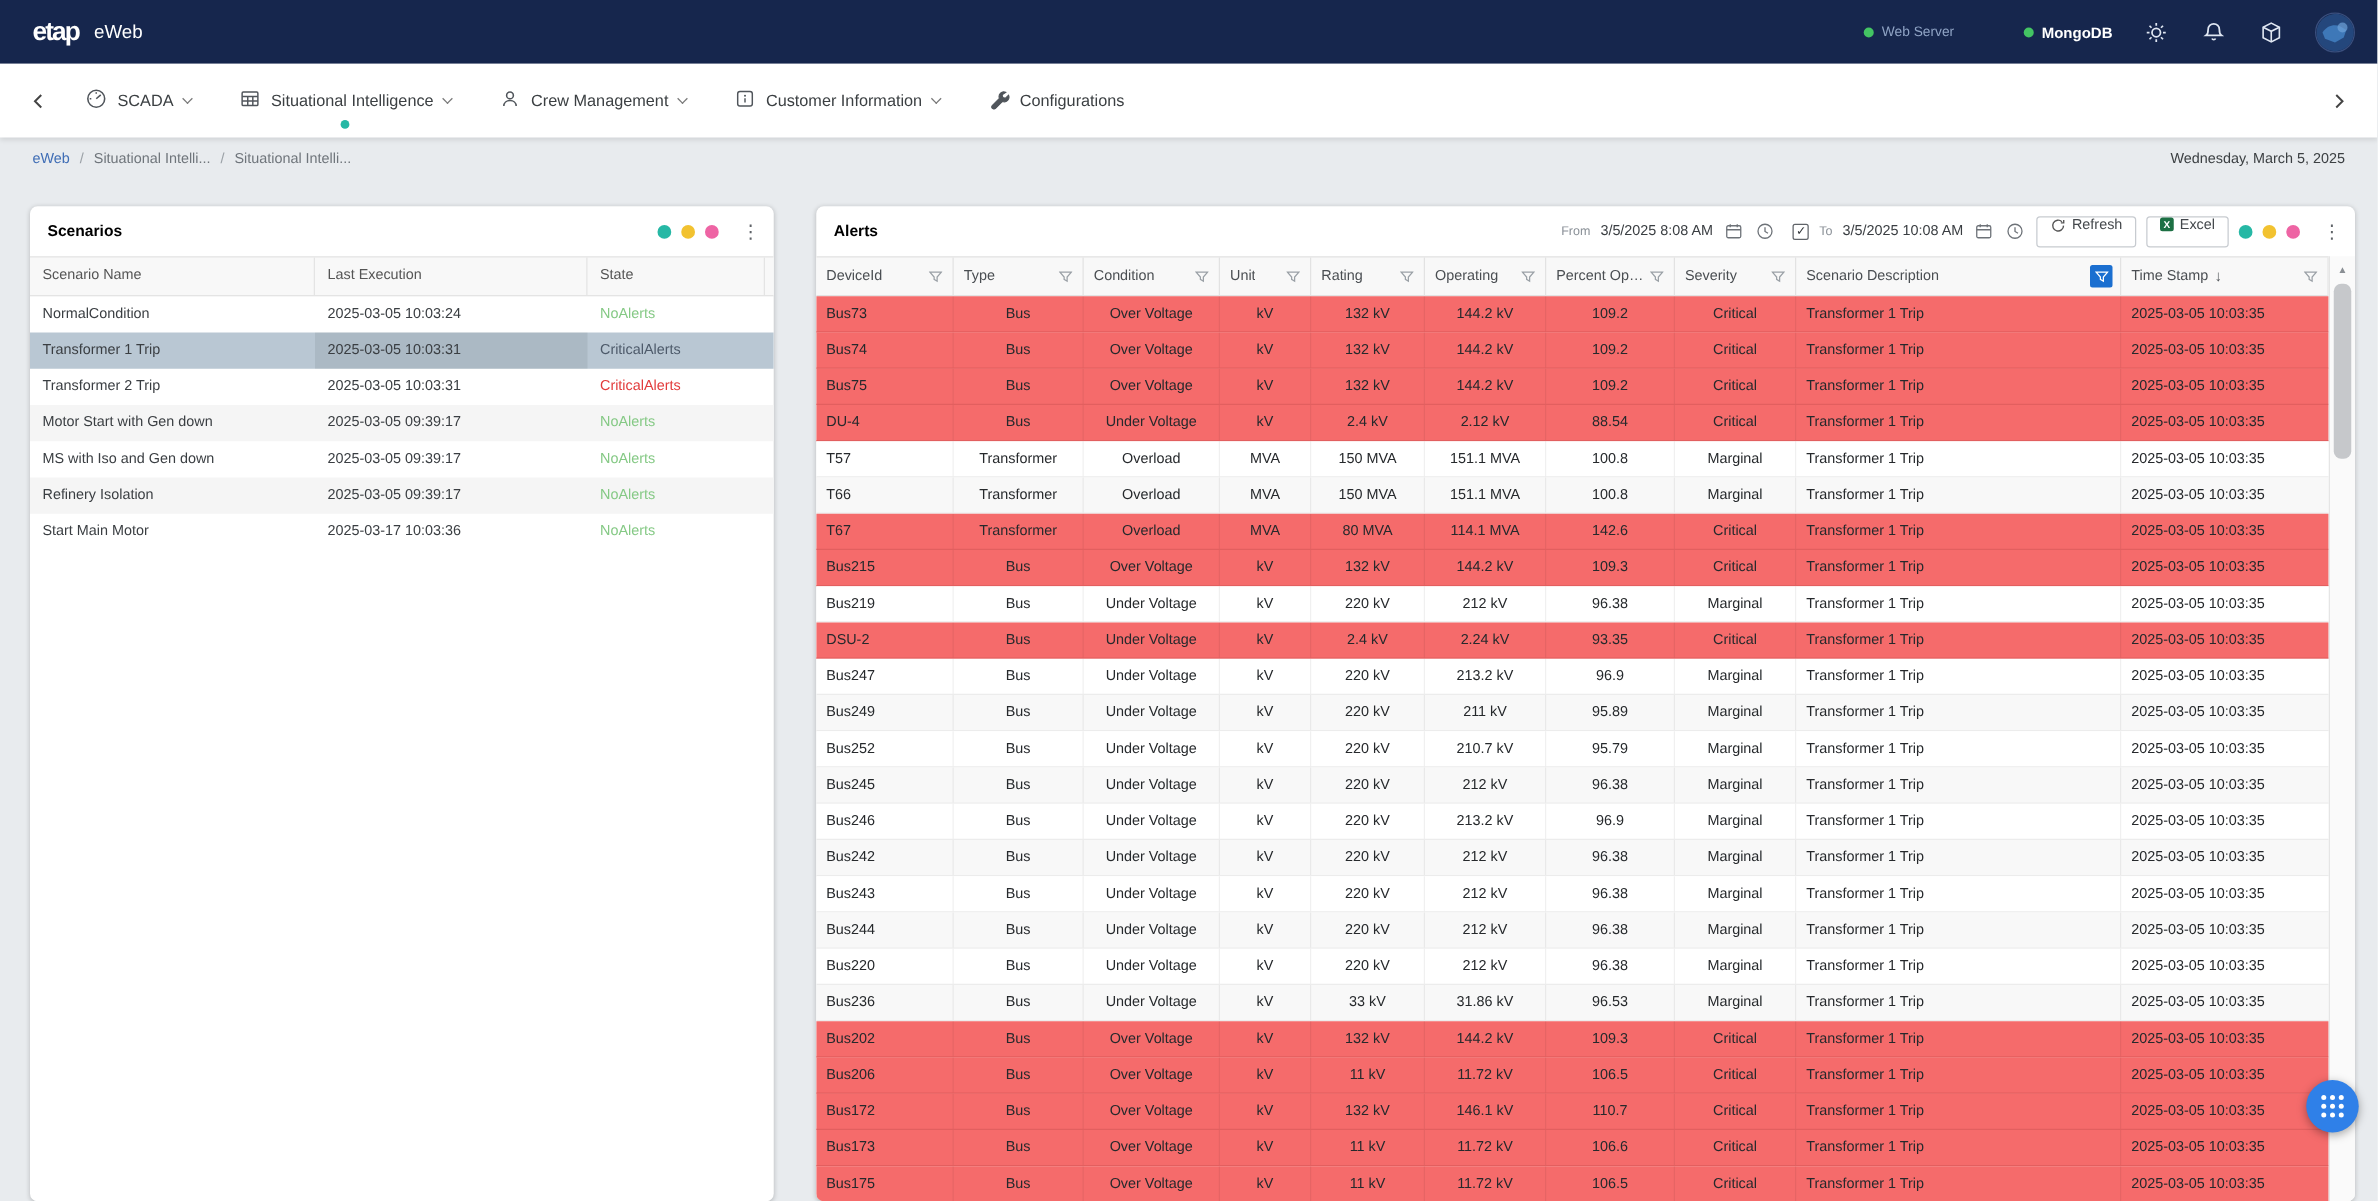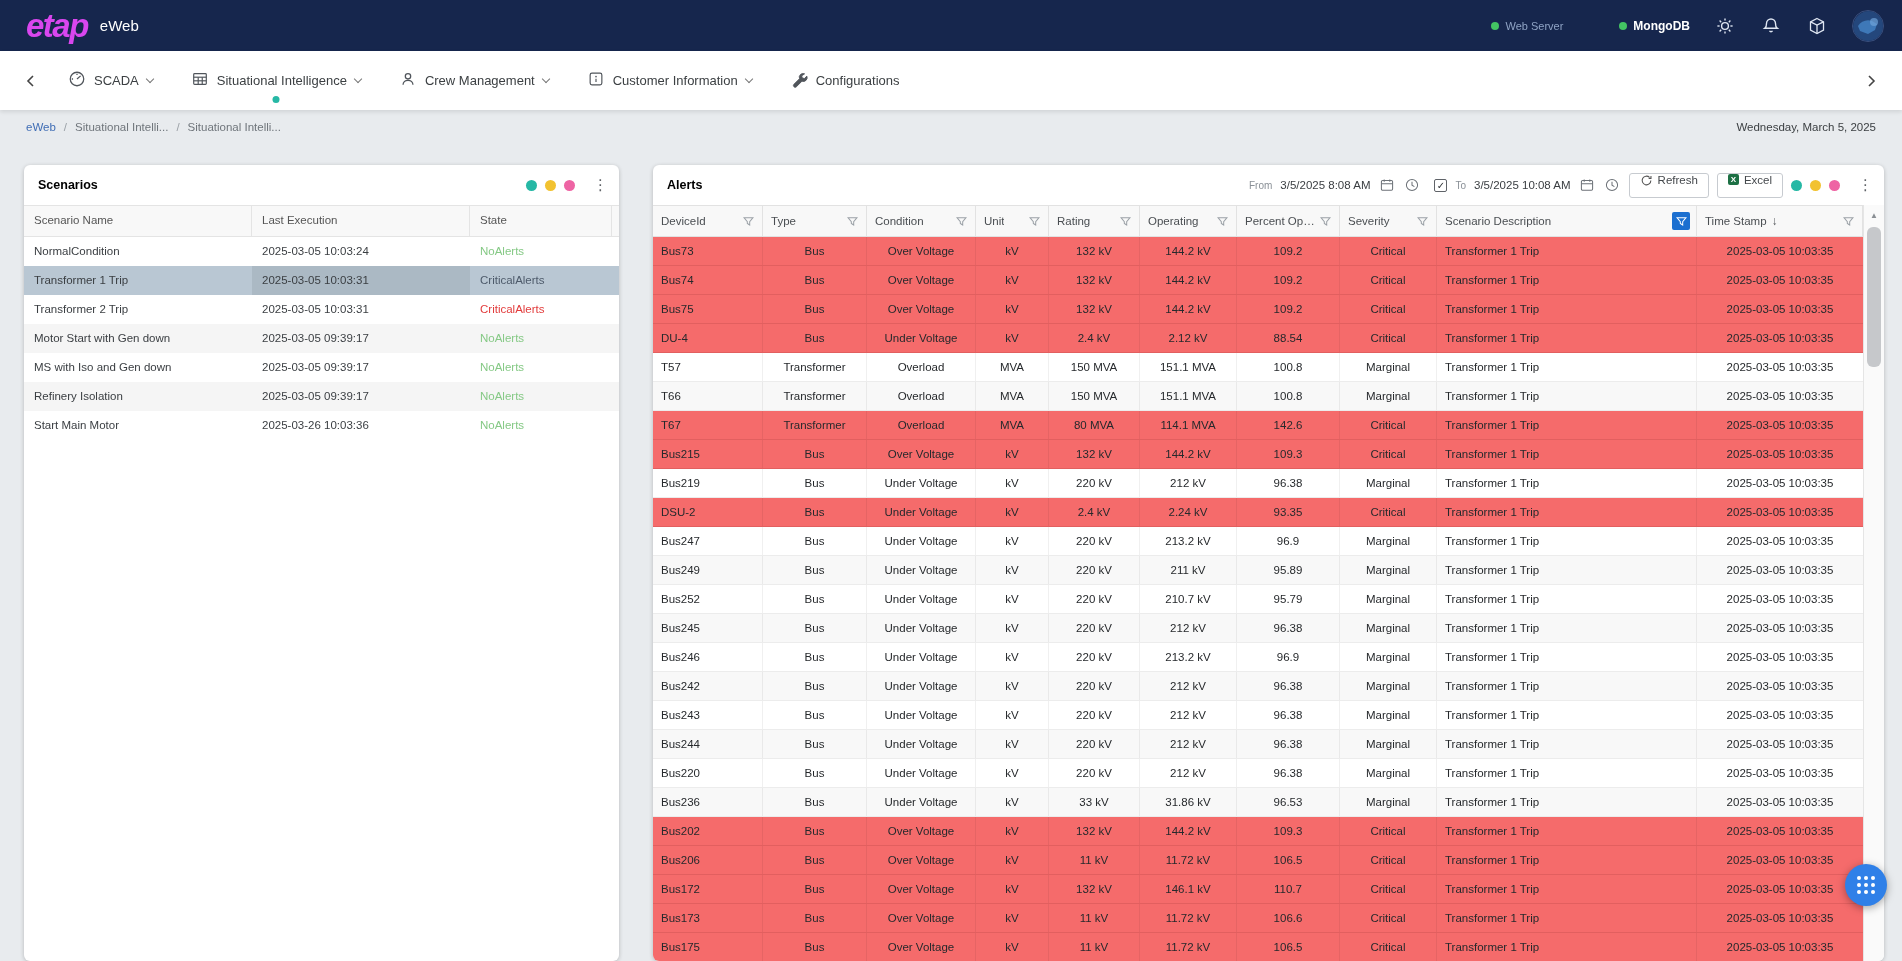--- a/index.html
+++ b/index.html
@@ -1,21 +1,21 @@
 <!DOCTYPE html>
 <html><head>
 <meta charset="utf-8">
 <style>
   * { margin:0; padding:0; box-sizing:border-box; }
   html,body { width:1902px; height:961px; overflow:hidden;
     font-family:"Liberation Sans","DejaVu Sans",sans-serif; background:#e8ebee; }
 
   
   .topbar { height:51px; background:#16264d; display:flex; align-items:center; padding:0 18px 0 26px; }
-  .etap-logo { color:#d946ef; font-style:italic; font-weight:800; font-size:33px; letter-spacing:-1.5px; cursor:pointer; }
+  .etap-logo { color:#ffffff; font-weight:800; font-size:21px; letter-spacing:-1.5px; cursor:pointer; }
   .app-name { color:#ffffff; font-size:15px; margin-left:12px; }
   .topbar-right { margin-left:auto; display:flex; align-items:center; gap:24px; }
   .status-item { display:flex; align-items:center; gap:6px; font-size:11px;margin-left:32px; }
   .status-item.dim span.txt { color:#8fa3c4; }
   .status-item.bold span.txt { color:#ffffff; font-weight:bold; font-size:12px; }
   .gdot { width:8px; height:8px; border-radius:50%; background:#43c463; display:inline-block; }
   .tb-icon { width:22px; height:22px; display:grid; place-items:center; cursor:pointer; }
   .tb-icon svg { stroke:#dfe6f2; }
   .avatar { width:32px; height:32px; border-radius:50%; overflow:hidden; cursor:pointer; border:1px solid #3a4f7e; }
 
@@ -92,21 +92,21 @@
   .funnel { margin-left:auto; width:16px; height:16px; display:grid; place-items:center; color:#9aa0a6; flex:none; }
   .funnel.active { background:#1b6fd0; border-radius:2px; color:#fff; width:18px; height:18px; }
 
   .arow { border-bottom:1px solid #ececec; cursor:pointer; background:#fff; }
   .arow.alt { background:#f8f8f8; }
   .arow.critical { background:#f56b6b; border-bottom:1px solid #e25f5f; }
   .acell { height:28px; line-height:28px; font-size:11.5px; color:#26292c; border-right:1px solid rgba(0,0,0,.06);
     white-space:nowrap; overflow:hidden; }
   .acell.al { text-align:left; padding:0 8px; }
   .acell.ac { text-align:center; padding:0 4px; }
-  .acell:last-child { border-right:none;text-align:center; }
+  .acell:last-child { border-right:none; }
 
   
   .vscroll { position:absolute; top:40px; right:0; bottom:0; width:21px; background:#fafafa; border-left:1px solid #e5e5e5; cursor:pointer; }
   .vscroll .arrow-up { height:20px; display:grid; place-items:center; color:#8a8f94; font-size:8px; }
   .vscroll .arrow-up::after { content:"▲"; }
   .vscroll .thumb { position:absolute; top:22px; left:3px; right:3px; height:140px; background:#c6c8cb; border-radius:6px; }
 
   
   .fab { position:absolute; right:15px; bottom:55px; width:42px; height:42px; border-radius:50%; background:#2f80e8;
     box-shadow:0 2px 8px rgba(0,0,0,.35); display:grid; place-items:center; cursor:pointer; z-index:20; }
@@ -292,21 +292,21 @@
           <div class="scell"></div>
         </div>
         <div class="sgrid srow alt">
           <div class="scell">Refinery Isolation</div>
           <div class="scell exec">2025-03-05 09:39:17</div>
           <div class="scell state-ok">NoAlerts</div>
           <div class="scell"></div>
         </div>
         <div class="sgrid srow">
           <div class="scell">Start Main Motor</div>
-          <div class="scell exec">2025-03-26 10:03:36</div>
+          <div class="scell exec">2025-03-17 10:03:36</div>
           <div class="scell state-ok">NoAlerts</div>
           <div class="scell"></div>
         </div>
       </div>
   </section>
 
   <section class="panel alerts">
     <div class="panel-head">
       <span class="panel-title">Alerts</span>
       <div class="alerts-controls">

